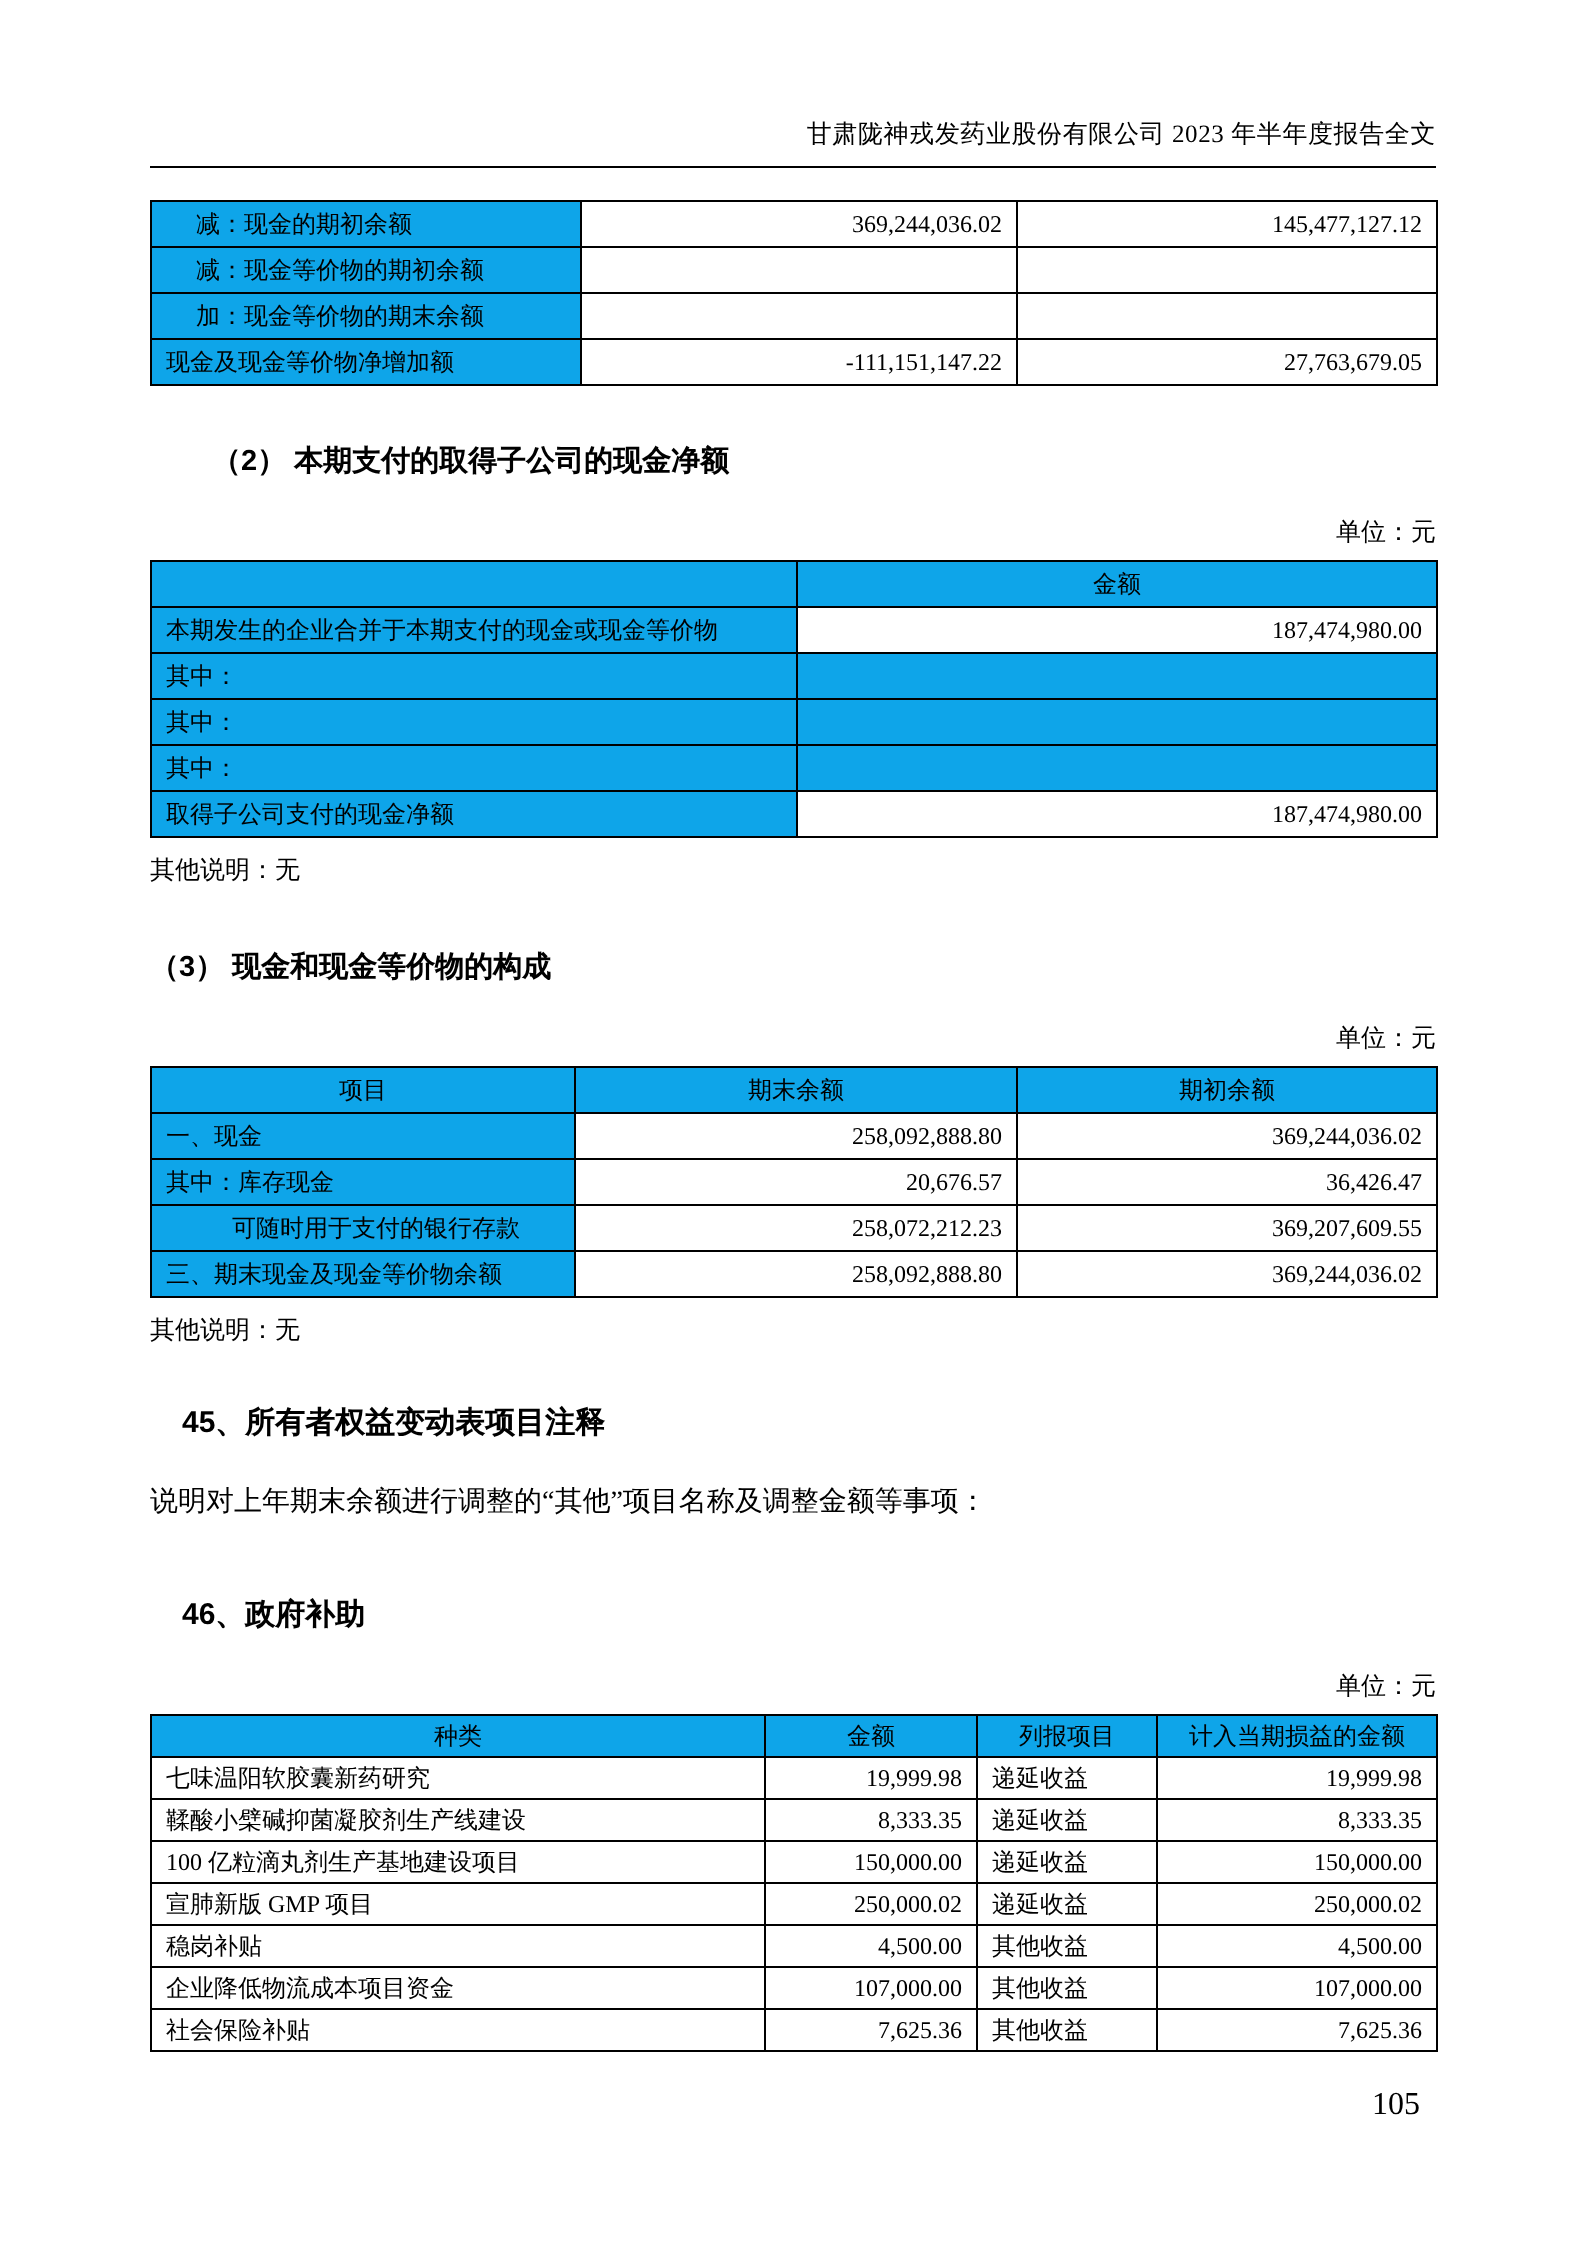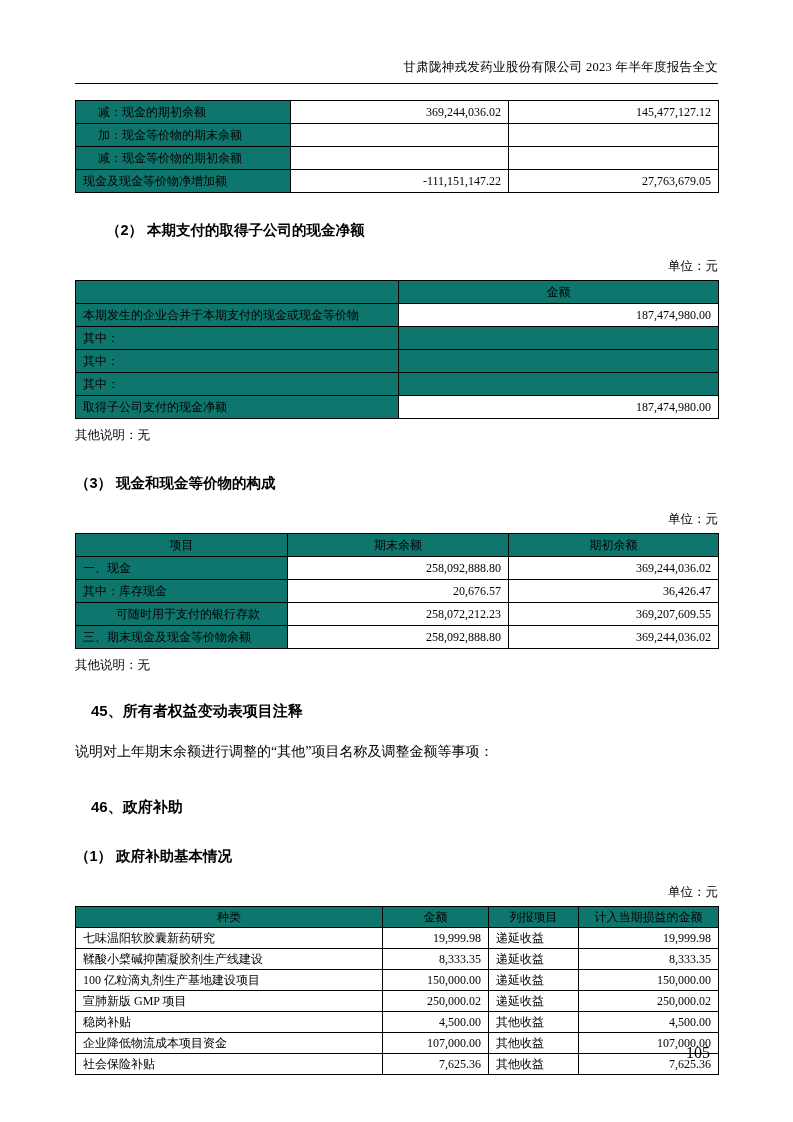--- a/index.html
+++ b/index.html
@@ -30,21 +30,21 @@
   table.tbl td{
     border:1px solid #000;
     font-size:12px;
     padding:2px 7px;
     height:18px;
     white-space:nowrap;
     overflow:hidden;
     vertical-align:middle;
   }
   table.tbl.compact td{height:13px;padding:1.5px 7px;}
-  .shaded{background:#0f766e;}
+  .shaded{background:#0ea5e9;}
   .num{text-align:right;}
   .center{text-align:center;}
   .ind{padding-left:22px !important;}
   .ind2{padding-left:40px !important;}
   .h-sub{
     font-family:"Liberation Sans","DejaVu Sans",sans-serif;
     font-weight:bold;
     font-size:14.5px;
     margin:0;
   }
@@ -97,26 +97,26 @@
         <col style="width:218px">
         <col style="width:210px">
       </colgroup>
     <tbody>
       <tr>
         <td class="shaded ind">减：现金的期初余额</td>
         <td class="num">369,244,036.02</td>
         <td class="num">145,477,127.12</td>
       </tr>
       <tr>
+        <td class="shaded ind">减：现金等价物的期初余额</td>
+        <td class="num"></td>
+        <td class="num"></td>
+      </tr>
+      <tr>
         <td class="shaded ind">加：现金等价物的期末余额</td>
-        <td class="num"></td>
-        <td class="num"></td>
-      </tr>
-      <tr>
-        <td class="shaded ind">减：现金等价物的期初余额</td>
         <td class="num"></td>
         <td class="num"></td>
       </tr>
       <tr>
         <td class="shaded">现金及现金等价物净增加额</td>
         <td class="num">-111,151,147.22</td>
         <td class="num">27,763,679.05</td>
       </tr>
     </tbody>
   </table>
@@ -200,21 +200,20 @@
   </table>
 
   <div class="note">其他说明：无</div>
 
   <h2 class="h-main" id="heading-45">45、所有者权益变动表项目注释</h2>
 
   <div class="body-text">说明对上年期末余额进行调整的“其他”项目名称及调整金额等事项：</div>
 
   <h2 class="h-main" id="heading-46">46、政府补助</h2>
 
-  <h3 class="h-sub" id="heading-s1">（1） 政府补助基本情况</h3>
 
   <div class="unit">单位：元</div>
 
   <table class="tbl compact">
     <colgroup>
         <col style="width:307px">
         <col style="width:106px">
         <col style="width:90px">
         <col style="width:140px">
       </colgroup>

